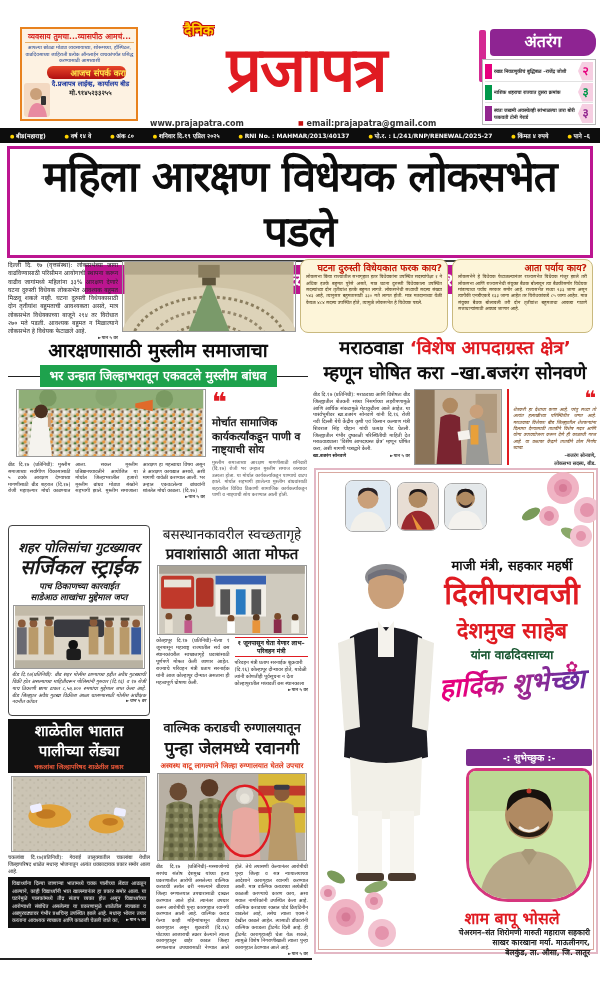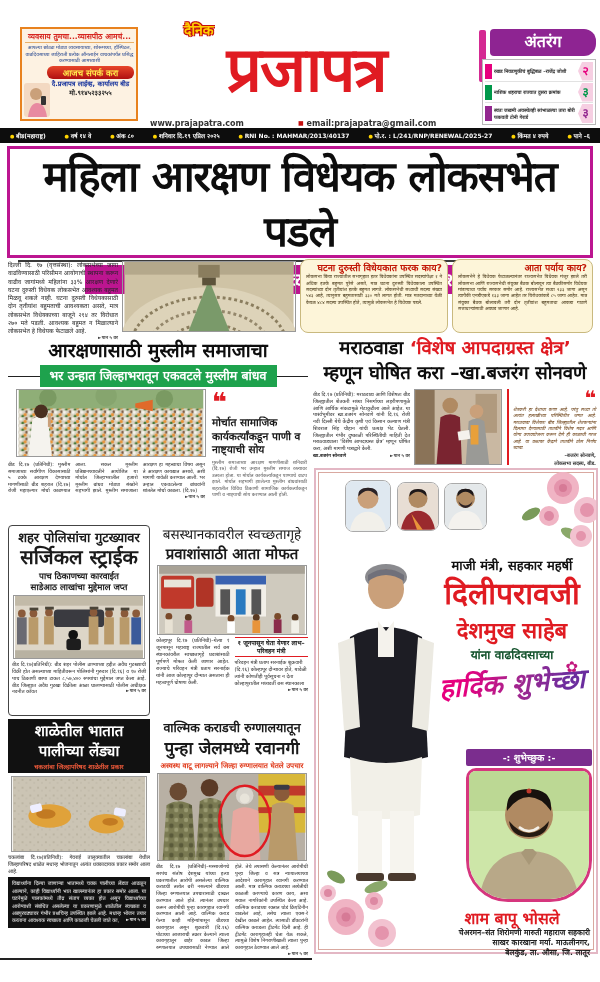--- a/index.html
+++ b/index.html
@@ -6,21 +6,21 @@
   html,body { background:#ffffff; }
   body { font-family:"DejaVu Sans","Liberation Sans",sans-serif; color:#1a1a1a; }
   .page { position:relative; width:600px; height:982px; background:#fff; margin:0 auto; overflow:hidden; }
   .abs { position:absolute; }
   .jc { text-align:justify; }
 
   
   .left-ad { left:20px; top:27px; width:118px; height:94px; border:2px solid #e8821e; background:#fdf2e2; padding:2px 2px 2px 3px; }
   .la-title { color:#d6261f; font-weight:bold; font-size:7.6px; text-align:center; border-bottom:1px solid #e8b06a; padding-bottom:1px; }
   .la-body { color:#1a3e8c; font-size:4.9px; text-align:center; line-height:1.35; margin-top:1px; }
-  .la-cta { background:linear-gradient(#e8462a,#b01010); color:#ffe84a; font-weight:bold; font-size:8.5px; text-align:center; border-radius:6px; margin:2px 0 1px 22px; padding:1px 0; }
+  .la-cta { background:linear-gradient(#e8462a,#b01010); color:#ffe84a; font-weight:bold; font-size:8.5px; text-align:right; border-radius:6px; margin:2px 8px 1px 22px; padding:1px 0; }
   .la-org { color:#15329c; font-weight:bold; font-size:6.6px; text-align:center; margin-left:22px; line-height:1.25; }
   .la-phone { color:#222; font-weight:bold; font-size:6.6px; text-align:center; margin-left:22px; }
   .la-photo { position:absolute; left:2px; bottom:2px; width:26px; height:34px; }
 
   .kicker { left:184px; top:20px; width:120px; text-align:left; font-size:14px; font-weight:900; color:#ffce00; text-shadow:1px 1px 0 #c40e0e,-1px -1px 0 #c40e0e,1px -1px 0 #c40e0e,-1px 1px 0 #c40e0e; }
   .mast-title { left:138px; top:30px; width:336px; text-align:center; font-size:62px; line-height:1.28; font-weight:900; color:#e01b22; letter-spacing:-2px; }
   .mast-web { left:150px; top:119px; font-size:8px; font-weight:bold; color:#333; }
   .mast-email { left:298px; top:119px; font-size:8px; font-weight:bold; color:#333; }
   .mast-email .sq { color:#c40e0e; font-size:6px; vertical-align:1px; }
 
@@ -68,21 +68,21 @@
   .mar-h { left:312px; top:336px; width:286px; text-align:center; font-size:18.5px; font-weight:900; line-height:1.35; color:#0d0d0d; }
   .mar-h .red { color:#e01b22; }
   .mar-body { left:313px; top:391px; width:97px; height:74px; font-size:5px; line-height:1.35; color:#222; }
   .mar-photo { left:414px; top:389px; width:88px; height:76px; }
   .mar-quote { left:507px; top:389px; width:89px; height:76px; border-left:2.5px solid #e11b22; padding-left:4px; }
   .mq-icon { color:#e11b22; font-size:20px; line-height:0.9; font-weight:900; text-align:right; }
   .mq-body { font-size:4.7px; font-style:italic; color:#6e4318; line-height:1.35; }
   .mq-sig { font-size:5px; font-weight:bold; color:#333; text-align:right; line-height:1.3; margin-top:1px; }
 
   
-  .pol { left:8px; top:525px; width:142px; height:191px; border:1.5px solid #444; border-radius:4px; padding:2px 3px; }
+  .pol { left:8px; top:525px; width:142px; height:191px; border:1.5px solid #444; border-radius:4px; padding:12px 3px;font-style:italic; }
   .pol-h1 { font-size:13px; font-weight:900; text-align:center; }
   .pol-h2 { font-size:20px; font-weight:900; text-align:center; line-height:1.15; }
   .pol-sub { font-size:8.6px; font-weight:800; text-align:center; line-height:1.25; margin-top:2px; }
   .pol-photo { width:132px; height:64px; margin:3px auto 2px; display:block; }
   .pol-body { font-size:5px; line-height:1.35; color:#222; }
 
   
   .bus { left:156px; top:525px; width:152px; height:191px; }
   .bus-h1 { font-size:13.5px; font-weight:400; text-align:center; }
   .bus-h2 { font-size:15px; font-weight:900; text-align:center; }

